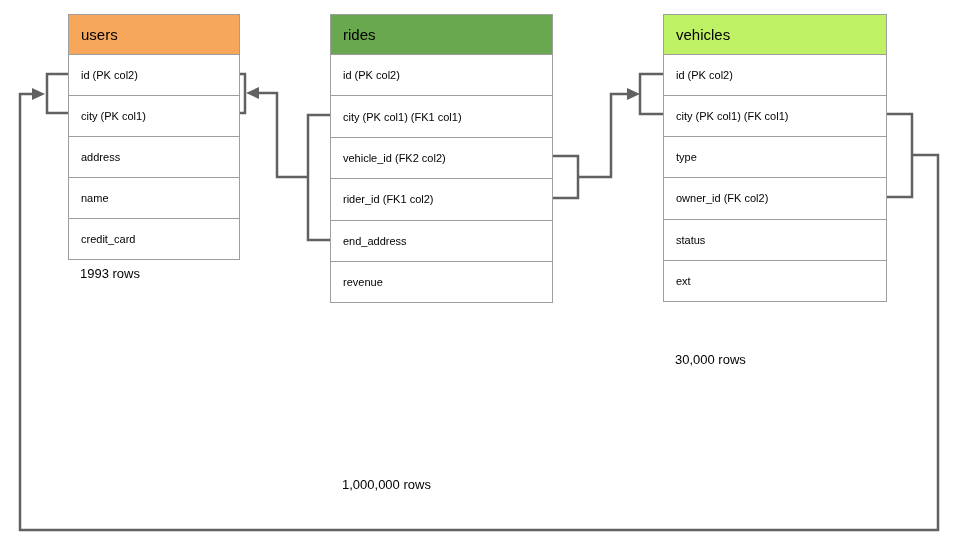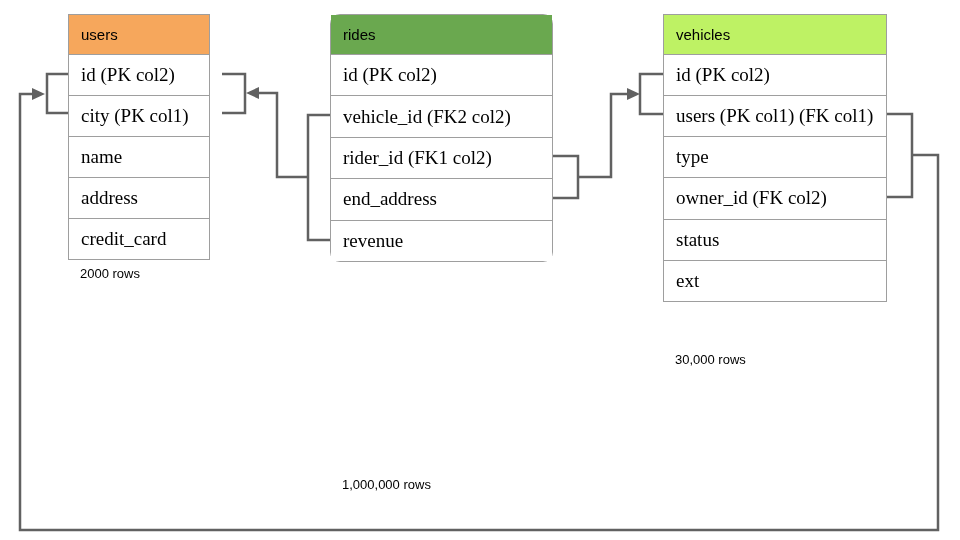--- a/index.html
+++ b/index.html
@@ -39,26 +39,25 @@
     align-items: center;
     padding-left: 12px;
     font-size: 15px;
     color: #000;
   }
   .trow {
     box-sizing: border-box;
     display: flex;
     align-items: center;
     padding-left: 12px;
-    font-size: 19px;
+    font-size: 11px;
     border-top: 1px solid #9e9e9e;
     background: #ffffff;
     white-space: nowrap;
     overflow: hidden;
-    font-family: Liberation Serif, serif;
   }
   .t-users .trow { height: 41px; }
   .t-rides .trow { height: 41.4px; }
   .t-vehicles .trow { height: 41.15px; }
   .rowcount {
     position: absolute;
     font-size: 13px;
     color: #000;
     white-space: nowrap;
   }
@@ -85,44 +84,45 @@
     </g>
 
     <g>
       <polyline points="887,114 912,114 912,197 887,197"></polyline>
       <polyline points="68,74 47,74 47,113 68,113"></polyline>
       <polyline points="912,155 938,155 938,530 20,530 20,94 41,94"></polyline>
       <polygon points="45,94 32,88 32,100"></polygon>
     </g>
   </svg>
 
-  <div class="db-table t-users" style="left:68px; top:14px; width:142px;">
+  <div class="db-table t-users" style="left:68px; top:14px; width:172px;">
     <div class="thead" style="background-color: rgb(246, 167, 92);">users</div>
     <div class="trow">id (PK col2)</div>
     <div class="trow">city (PK col1)</div>
+    <div class="trow">address</div>
     <div class="trow">name</div>
-    <div class="trow">address</div>
     <div class="trow">credit_card</div>
   </div>
-  <div class="rowcount" style="left:80px; top:266px;">2000 rows</div>
+  <div class="rowcount" style="left:80px; top:266px;">1993 rows</div>
 
-  <div class="db-table t-rides" style="left:330px; top:14px; width:223px;border-radius:10px;">
+  <div class="db-table t-rides" style="left:330px; top:14px; width:223px;">
     <div class="thead" style="background-color: rgb(106, 168, 79);">rides</div>
     <div class="trow">id (PK col2)</div>
+    <div class="trow">city (PK col1) (FK1 col1)</div>
     <div class="trow">vehicle_id (FK2 col2)</div>
     <div class="trow">rider_id (FK1 col2)</div>
     <div class="trow">end_address</div>
     <div class="trow">revenue</div>
   </div>
   <div class="rowcount" style="left:342px; top:477px;">1,000,000 rows</div>
 
   <div class="db-table t-vehicles" style="left:663px; top:14px; width:224px;">
     <div class="thead" style="background-color: #bef264;">vehicles</div>
     <div class="trow">id (PK col2)</div>
-    <div class="trow">users (PK col1) (FK col1)</div>
+    <div class="trow">city (PK col1) (FK col1)</div>
     <div class="trow">type</div>
     <div class="trow">owner_id (FK col2)</div>
     <div class="trow">status</div>
     <div class="trow">ext</div>
   </div>
   <div class="rowcount" style="left:675px; top:352px;">30,000 rows</div>
 
 </div>
 
 </body></html>

